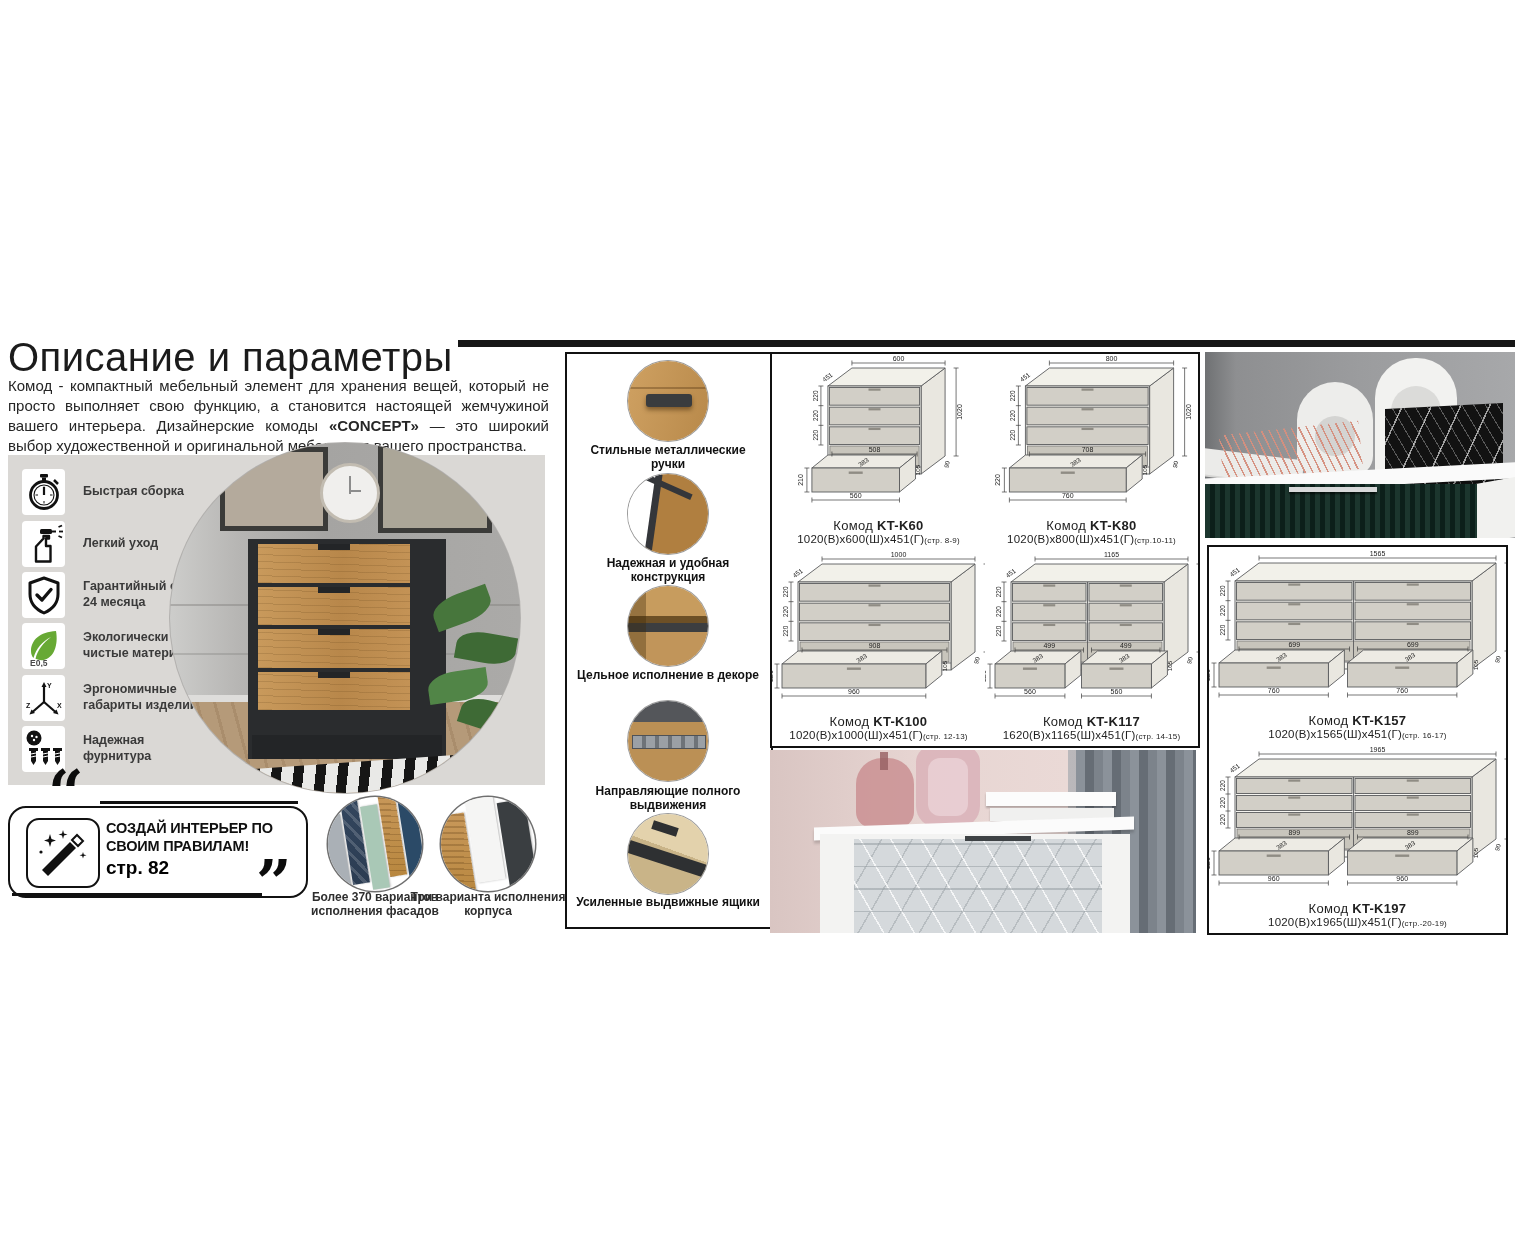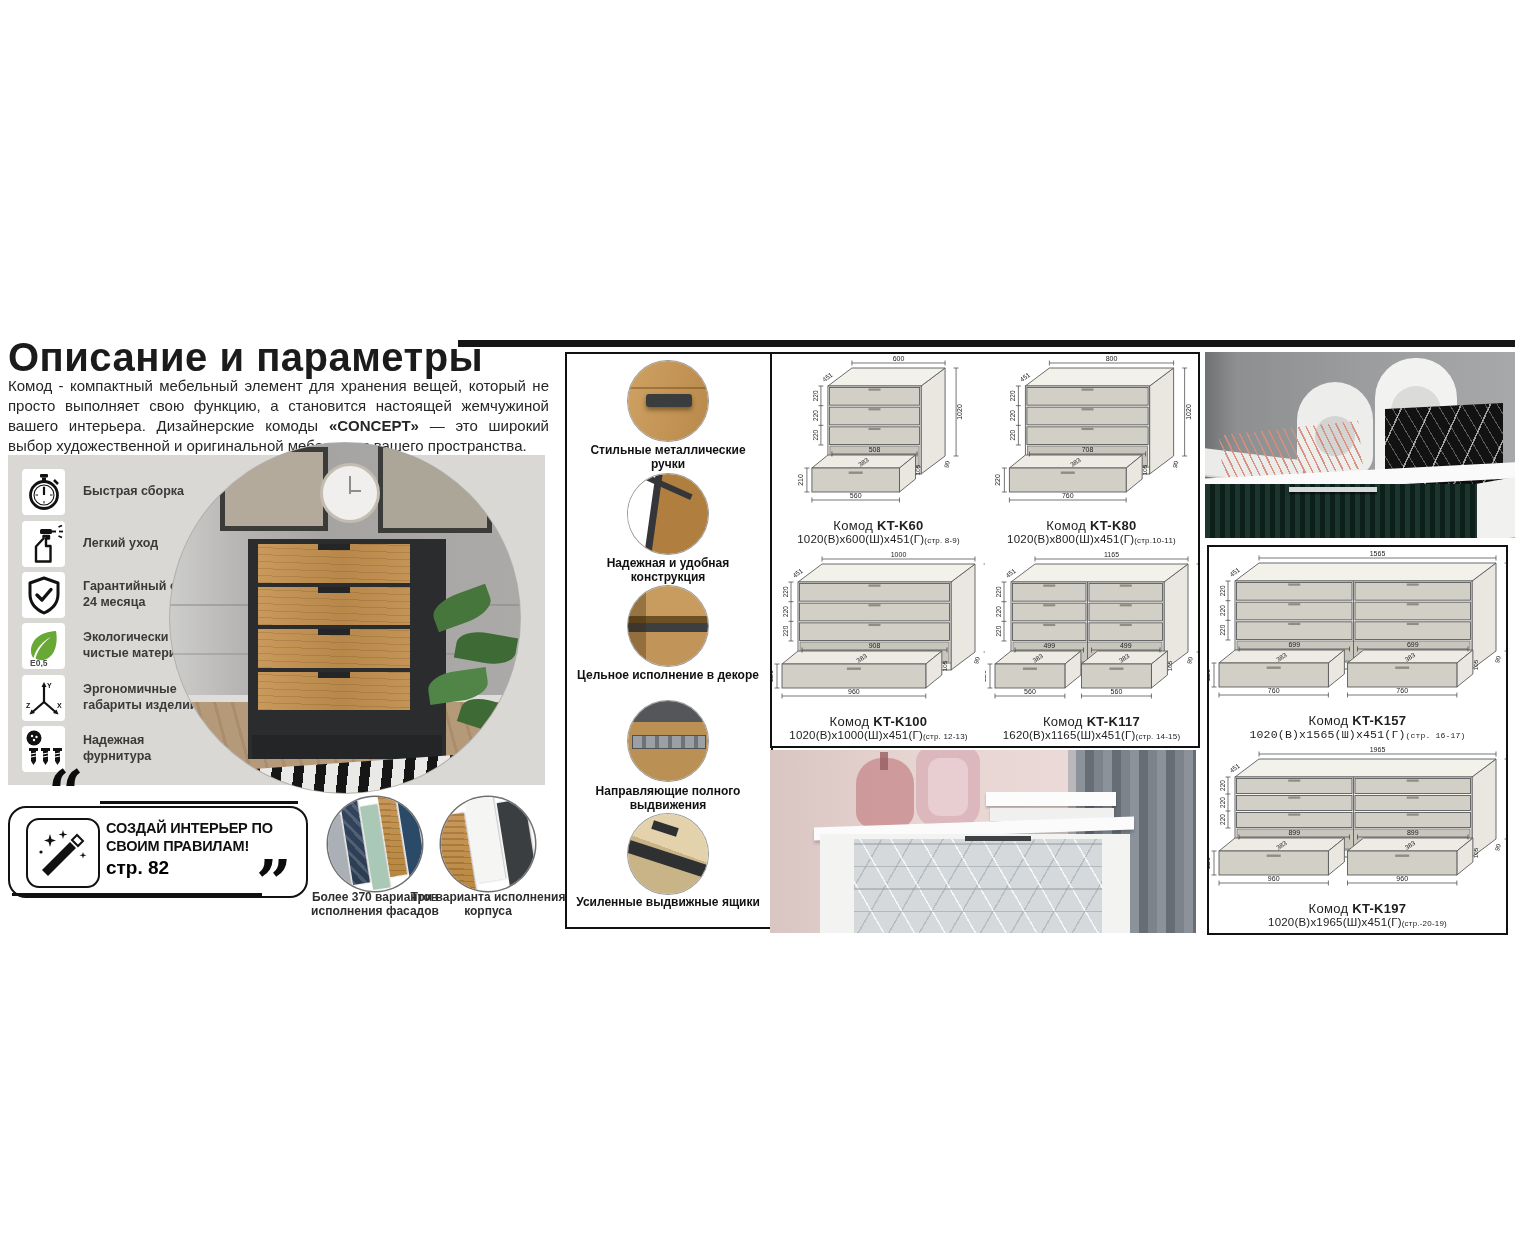--- a/index.html
+++ b/index.html
@@ -1,20 +1,20 @@
 <!DOCTYPE html>
 <html><head>
 <meta charset="utf-8">
 <style>
   html,body{margin:0;padding:0;background:#ffffff;}
   body{font-family:"Liberation Sans",sans-serif;color:#1d1d1d;}
   .page{position:relative;width:1515px;height:1240px;background:#fff;overflow:hidden;}
 
   
-  .title{position:absolute;left:8px;top:308px;font-size:40px;font-weight:700;letter-spacing:.5px;color:#1b1b1b;}
+  .title{position:absolute;left:8px;top:308px;font-size:40px;font-weight:400;letter-spacing:.5px;color:#1b1b1b;}
   .title-rule{position:absolute;left:458px;top:340px;width:1057px;height:7px;background:#161616;}
   .intro{position:absolute;left:8px;top:361px;width:541px;font-size:15px;line-height:1.34;text-align:justify;color:#262626;}
   .intro b{font-weight:700;}
 
   
   .features-panel{position:absolute;left:8px;top:455px;width:537px;height:330px;background:#dad8d5;}
   .feature{position:absolute;left:14px;display:flex;align-items:center;}
   .feature .tile{width:43px;height:46px;background:#fff;border-radius:4px;flex:0 0 auto;display:flex;align-items:center;justify-content:center;}
   .feature .flabel{margin-left:18px;width:132px;font-size:12.5px;font-weight:700;color:#3a3a3a;line-height:1.25;}
 
@@ -577,21 +577,21 @@
           <text x="304" y="60" font-size="7" fill="#1c1c1c" text-anchor="middle" transform="rotate(-90 304 60)">1020</text>
           <line x1="19" y1="34" x2="19" y2="93" stroke="#3c3c3c" stroke-width="0.7"></line>
           <line x1="16.5" y1="34" x2="21.5" y2="34" stroke="#3c3c3c" stroke-width="0.7"></line>
           <line x1="16.5" y1="53.66666666666667" x2="21.5" y2="53.66666666666667" stroke="#3c3c3c" stroke-width="0.7"></line>
           <line x1="16.5" y1="73.33333333333334" x2="21.5" y2="73.33333333333334" stroke="#3c3c3c" stroke-width="0.7"></line>
           <line x1="16.5" y1="93" x2="21.5" y2="93" stroke="#3c3c3c" stroke-width="0.7"></line>
           <text x="16" y="43.833333333333336" font-size="6.5" fill="#1c1c1c" text-anchor="middle" transform="rotate(-90 16 43.833333333333336)">220</text>
           <text x="16" y="63.5" font-size="6.5" fill="#1c1c1c" text-anchor="middle" transform="rotate(-90 16 63.5)">220</text>
           <text x="16" y="83.16666666666667" font-size="6.5" fill="#1c1c1c" text-anchor="middle" transform="rotate(-90 16 83.16666666666667)">220</text>
           <text x="291" y="113" font-size="6.2" fill="#1c1c1c" text-anchor="middle" transform="rotate(-75 291 113)">90</text>
-        </svg><div class="p-cap" style="top: 166px;"><span>Комод </span><b>KT-K157</b></div><div class="p-size" style="top: 181px; font-family: Liberation Mono, monospace;"><span>1020(В)x1565(Ш)x451(Г)</span><span class="pp">(стр. 16-17)</span></div></div>
+        </svg><div class="p-cap" style="top: 166px;"><span>Комод </span><b>KT-K157</b></div><div class="p-size" style="top: 181px;"><span>1020(В)x1565(Ш)x451(Г)</span><span class="pp">(стр. 16-17)</span></div></div>
       <div class="p-cell" style="left: 0px; top: 198px; width: 297px; height: 188px;"><svg width="297" height="154">
           <polygon points="263,32 287,14 287,94 263,112" fill="#e9e7e0" stroke="#5a5b5d" stroke-width="0.9"></polygon>
           <polygon points="26,32 263,32 287,14 50,14" fill="#f2f1ea" stroke="#5a5b5d" stroke-width="0.9"></polygon>
           <rect x="26" y="32" width="237" height="80" fill="#f5f4ef" stroke="#5a5b5d" stroke-width="0.9"></rect>
           <rect x="28" y="84" width="233" height="20" fill="#c8c5bc" stroke="#5a5b5d" stroke-width="0.6"></rect>
           <line x1="26" y1="105" x2="263" y2="105" stroke="#5a5b5d" stroke-width="0.8"></line>
           <rect x="27.5" y="33.5" width="115.5" height="15" fill="#d2cfc7" stroke="#5a5b5d" stroke-width="0.9"></rect>
           <rect x="79.25" y="34.5" width="12" height="2.2" fill="#8f8c84"></rect>
           <rect x="27.5" y="50.5" width="115.5" height="15" fill="#d2cfc7" stroke="#5a5b5d" stroke-width="0.9"></rect>
           <rect x="79.25" y="51.5" width="12" height="2.2" fill="#8f8c84"></rect>

